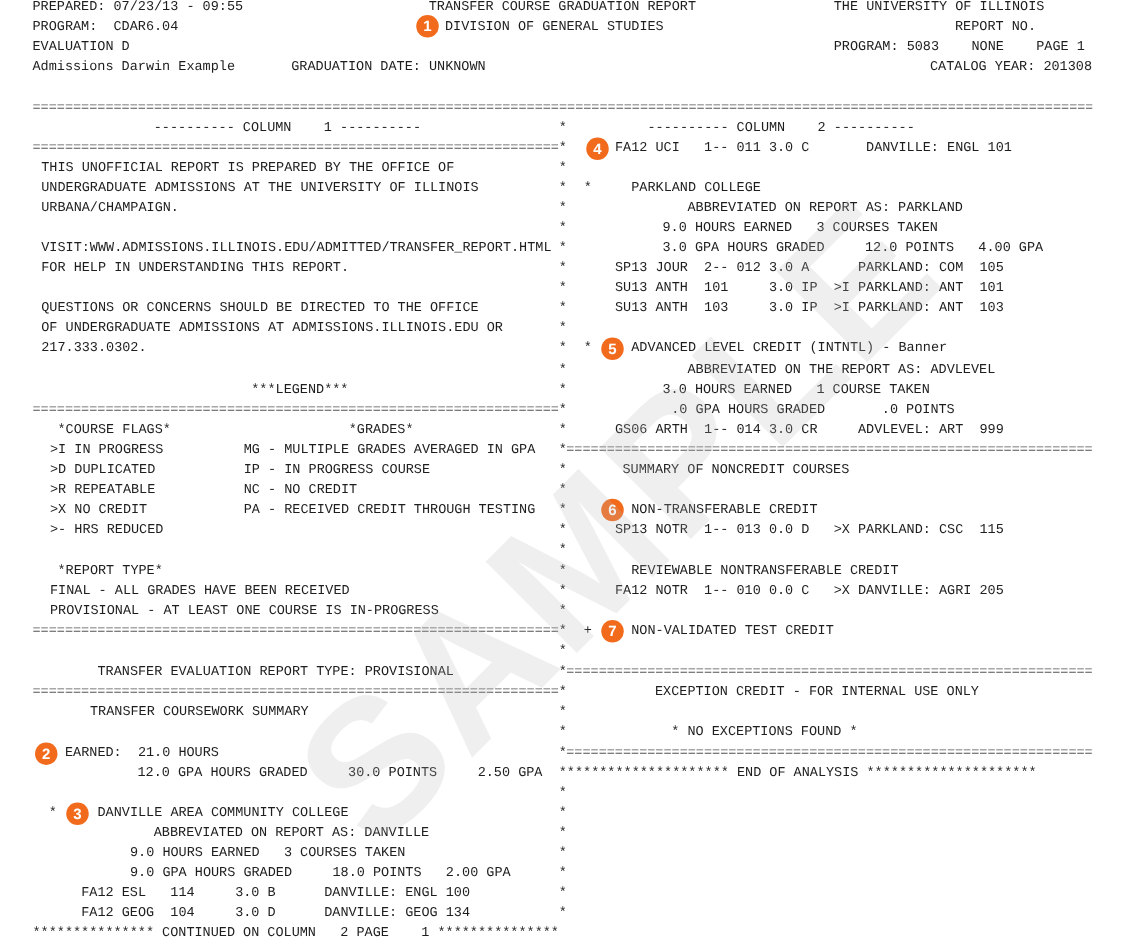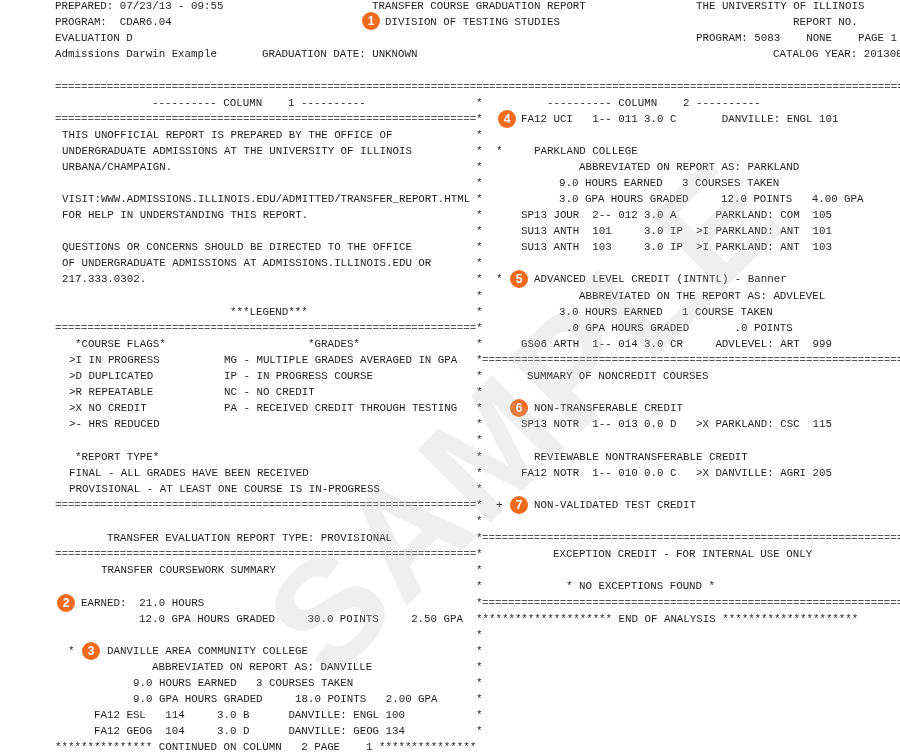--- a/index.html
+++ b/index.html
@@ -1,17 +1,17 @@
 <!DOCTYPE html>
 <html><head>
 <meta charset="utf-8">
 <style>
   html, body { margin: 0; padding: 0; background: #ffffff; }
   body { width: 900px; height: 756px; position: relative; overflow: hidden; }
-  .page { position: absolute; left: 0; top: 0; width: 732px; height: 756px; background: #fff; margin-left: 29px; }
+  .page { position: absolute; left: 0; top: 0; width: 732px; height: 756px; background: #fff; }
   .ln {
     position: absolute;
     font-family: "Liberation Mono", "DejaVu Sans Mono", monospace;
     font-size: 10.8px;
     line-height: 12px;
     color: #1e1e1e;
     white-space: pre;
     letter-spacing: 0;
   }
   .rule {
@@ -62,21 +62,21 @@
 <div class="page">
 
   <div class="ln" style="left:26px;top:0px">PREPARED: 07/23/13 - 09:55</div>
   <div class="ln" style="left:26px;top:16px">PROGRAM:  CDAR6.04</div>
   <div class="ln" style="left:26px;top:32px">EVALUATION D</div>
   <div class="ln" style="left:26px;top:48px">Admissions Darwin Example</div>
   <div class="ln" style="left:233px;top:48px">GRADUATION DATE: UNKNOWN</div>
 
   <div class="ln" style="left:343px;top:0px">TRANSFER COURSE GRADUATION REPORT</div>
   <div class="badge" style="left:333px;top:12px">1</div>
-  <div class="ln" style="left:356px;top:16px">DIVISION OF TESTING STUDIES</div>
+  <div class="ln" style="left:356px;top:16px">DIVISION OF GENERAL STUDIES</div>
 
   <div class="ln" style="left:667px;top:0px">THE UNIVERSITY OF ILLINOIS</div>
   <div class="ln" style="left:764px;top:16px">REPORT NO.</div>
   <div class="ln" style="left:667px;top:32px">PROGRAM: 5083    NONE    PAGE 1</div>
   <div class="ln" style="left:744px;top:48px">CATALOG YEAR: 201308</div>
 
   <div class="rule" style="left:26px;top:81px;width:848px">================================================================================================================================================</div>
 
   <div class="ln" style="left:123px;top:97px">---------- COLUMN    1 ----------</div>
   <div class="rule" style="left:26px;top:113px;width:421px">========================================================================</div>

